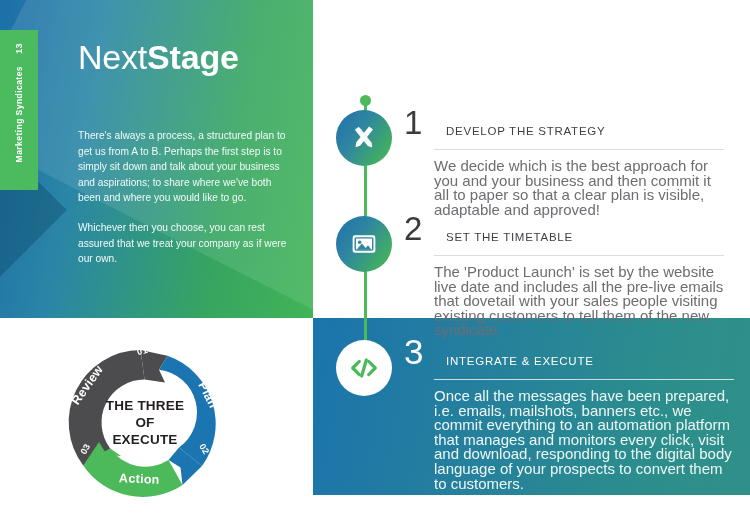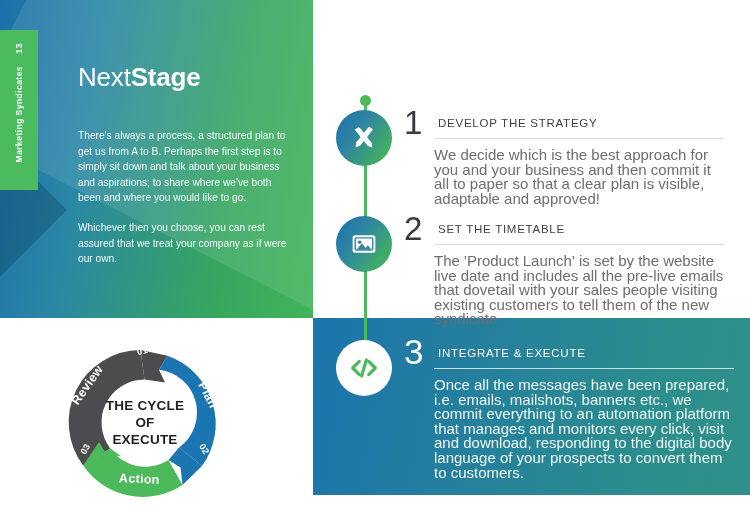--- a/index.html
+++ b/index.html
@@ -67,25 +67,24 @@
     margin-top:12px;
     writing-mode:vertical-rl;
     transform:rotate(180deg);
     white-space:nowrap;
   }
 
   .hero-title{
     position:absolute;
     left:78px;top:40px;
     color:#ffffff;
-    font-size:26px;
+    font-size:34px;
     line-height:1;
     white-space:nowrap;
     z-index:4;
-    margin-top:24px;
   }
   .hero-title .t-light{font-weight:300;letter-spacing:-.2px;}
   .hero-title .t-bold{font-weight:bold;letter-spacing:-.2px;}
 
   .hero-body{
     position:absolute;
     left:78px;top:120px;
     width:212px;
     z-index:4;
   }
@@ -225,21 +224,21 @@
   .step-body{
     position:absolute;
     left:104px;top:3px;
     width:290px;
   }
   .step-title{
     color:#3f3f44;
     font-size:11.5px;
     font-weight:normal;
     letter-spacing:.75px;
-    margin:4px;
+    margin:12px;
   }
   .step-title.on-teal{color:#ffffff;}
   .step-rule{
     margin-top:9px;
     height:1px;
     background:#dcdcde;
     width:100%;
   }
   .step-rule.on-teal{background:rgba(255,255,255,.75);}
   .step-text{
@@ -293,21 +292,21 @@
 
       <div class="seg-label lbl-review">Review</div>
       <div class="seg-label lbl-plan">Plan</div>
       <div class="seg-label lbl-action">Action</div>
 
       <div class="seg-num num-01">01</div>
       <div class="seg-num num-02">02</div>
       <div class="seg-num num-03">03</div>
 
       <div class="cycle-center">
-        <span>THE CYCLE</span>
+        <span>THE THREE</span>
         <span>OF</span>
         <span>EXECUTE</span>
       </div>
     </div>
   </div>
 
   <div class="right-panel"></div>
   <div class="teal-block"></div>
 
 

